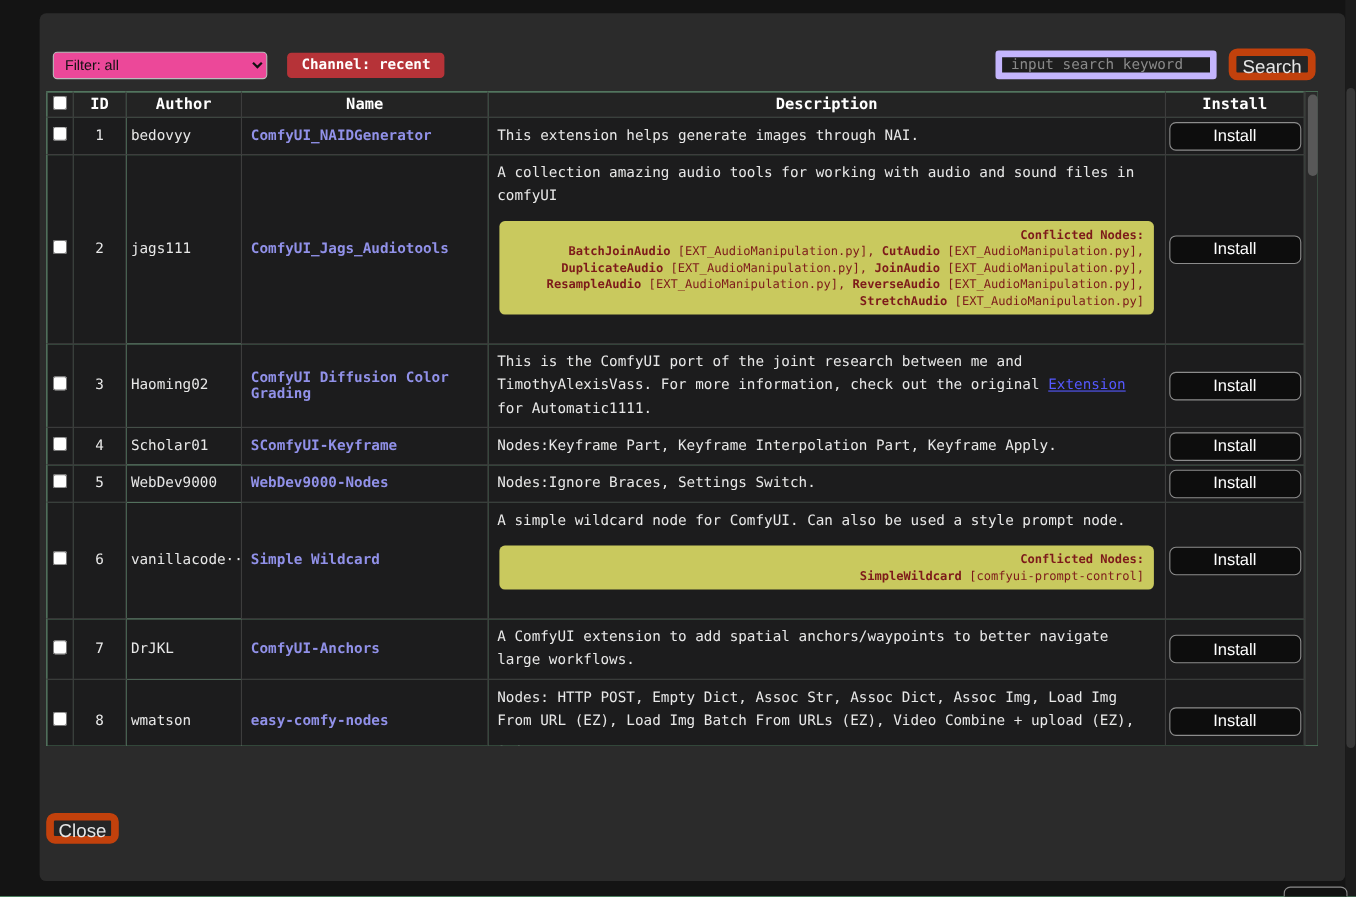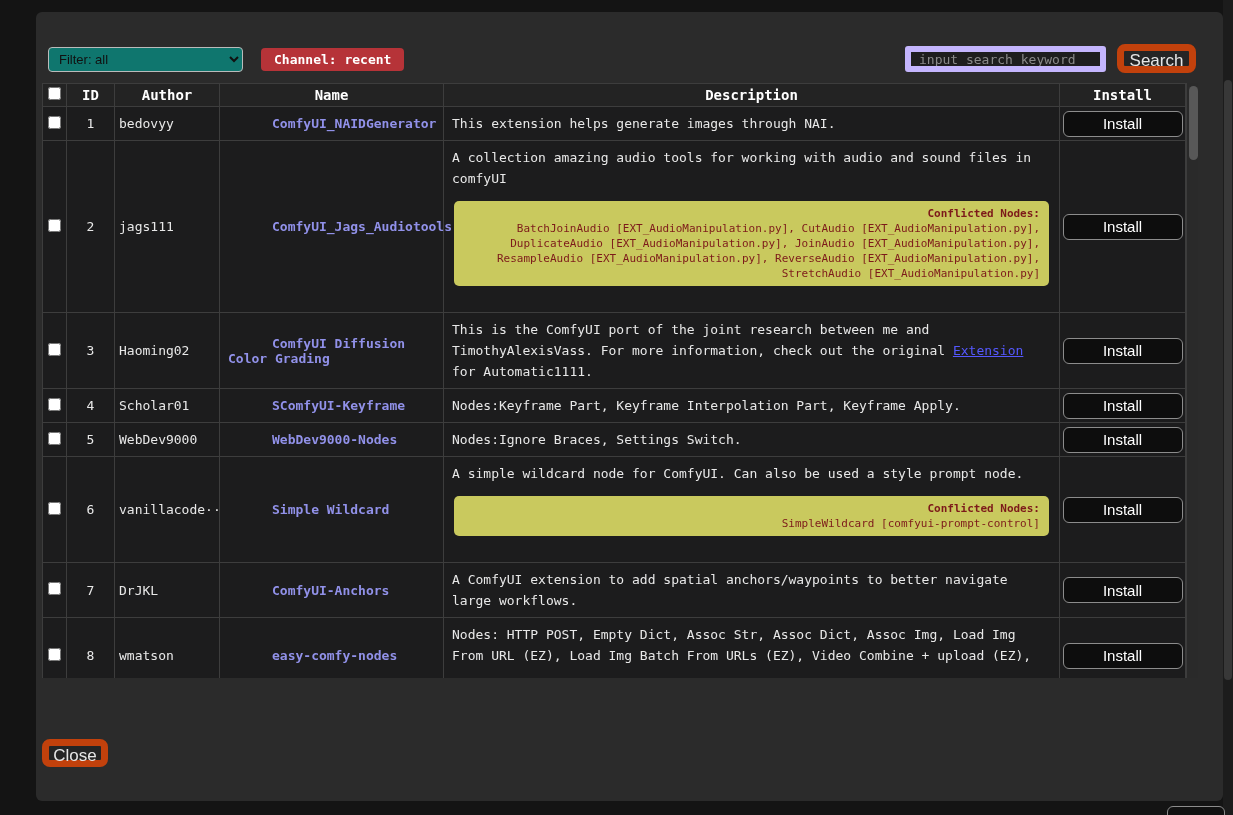--- a/index.html
+++ b/index.html
@@ -11,21 +11,21 @@
     color:#e8e8e8;
   }
   .dialog {
     position:absolute; left:36px; top:12px; width:1187px; height:789px;
     background:#2b2b2b; border-radius:6px;
   }
   
   .filter-select {
     position:absolute; left:12px; top:35px; width:195px; height:25px;
     font-family:"Liberation Sans", sans-serif; font-size:13px;
-    background:#0f766e; color:#111; border:1px solid #bbb; border-radius:4px;
+    background:#ec4899; color:#111; border:1px solid #bbb; border-radius:4px;
     padding-left:6px;
   }
   .channel-badge {
     position:absolute; left:225px; top:36px; height:23px; line-height:23px;
     background:var(--accent-red,#b63338); color:#fff; font-weight:bold;
     font-size:13px; padding:0 13px; border-radius:4px; white-space:nowrap;
   }
   .search-input {
     position:absolute; left:869px; top:34px; width:201px; height:26px;
     background:#1e1e1e; border:6px solid #c4b5fd; border-radius:3px;
@@ -51,30 +51,30 @@
   }
   td {
     border:1px solid #3d3d3d; background:#1c1c1d; color:#e8e8e8;
     font-size:13px; vertical-align:middle;
   }
   .c-check { text-align:center; }
   .c-check input { width:13px; height:13px; cursor:pointer; }
   .c-id { text-align:center; }
   .c-author { padding:2px 4px; white-space:nowrap; overflow:hidden; }
   .c-name { padding:4px 8px; }
-  .name-link { color:var(--name-link,#9191e9); font-weight:bold; cursor:pointer;margin-left:44px; }
+  .name-link { color:var(--name-link,#9191e9); font-weight:bold; cursor:pointer; }
   .c-desc { padding:6px 8px; line-height:21px; }
   .desc-link { color:var(--link-blue,#5558ff); text-decoration:underline; cursor:pointer; }
   .conflict-box {
     background:var(--conflict-bg,#c9c95e); border-radius:5px;
     padding:5px 9px; margin:12px 2px 20px 2px;
     font-size:11px; line-height:15px; color:var(--conflict-text,#7d1a1a);text-align:right;
   }
   .conflict-title { font-weight:bold; }
-  .conflict-name { font-weight:normal;margin-top:25px; }
+  .conflict-name { font-weight:bold;margin-top:25px; }
   .conflict-src { font-weight:normal; }
   .c-install { text-align:center; }
   .install-btn {
     width:120px; height:26px; background:#0d0d0d; color:#fff;
     border:1px solid #8c8c8c; border-radius:6px;
     font-family:"Liberation Sans", sans-serif; font-size:15px; cursor:pointer;
   }
   
   .tscroll { width:13px; height:100%; background:#2a2a2a; border-left:1px solid #3d3d3d; position:relative; flex:none; }
   .tthumb { position:absolute; left:2px; top:3px; width:9px; height:74px; background:#585858; border-radius:5px; }

